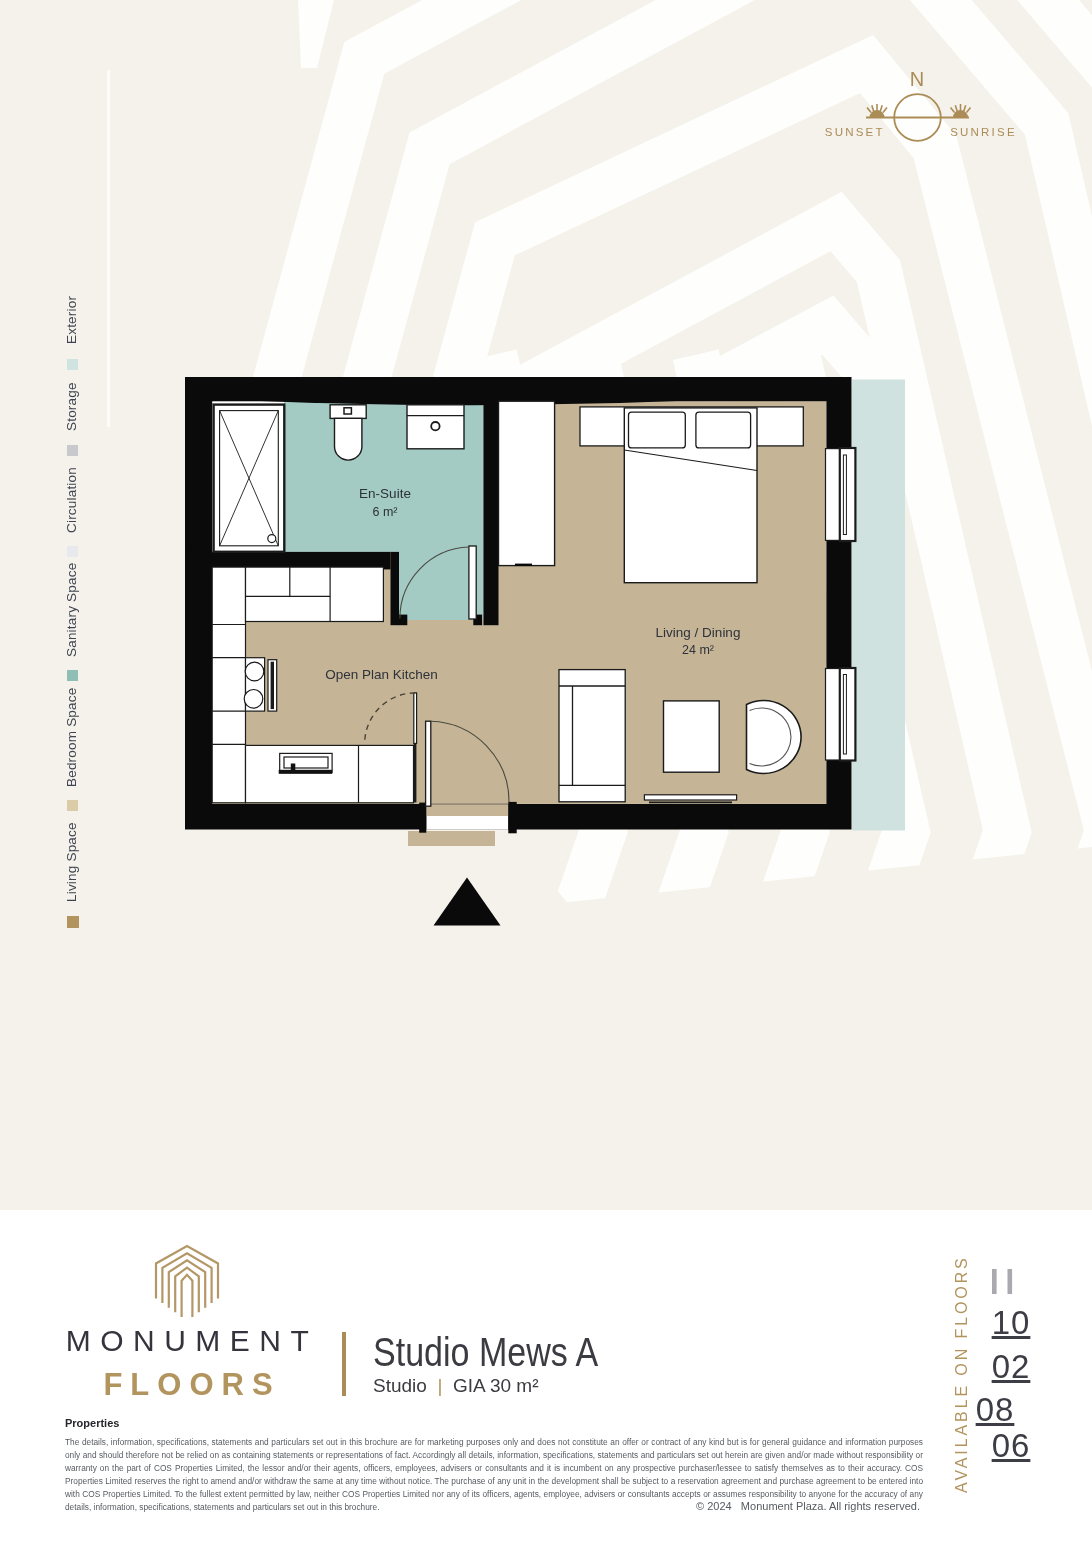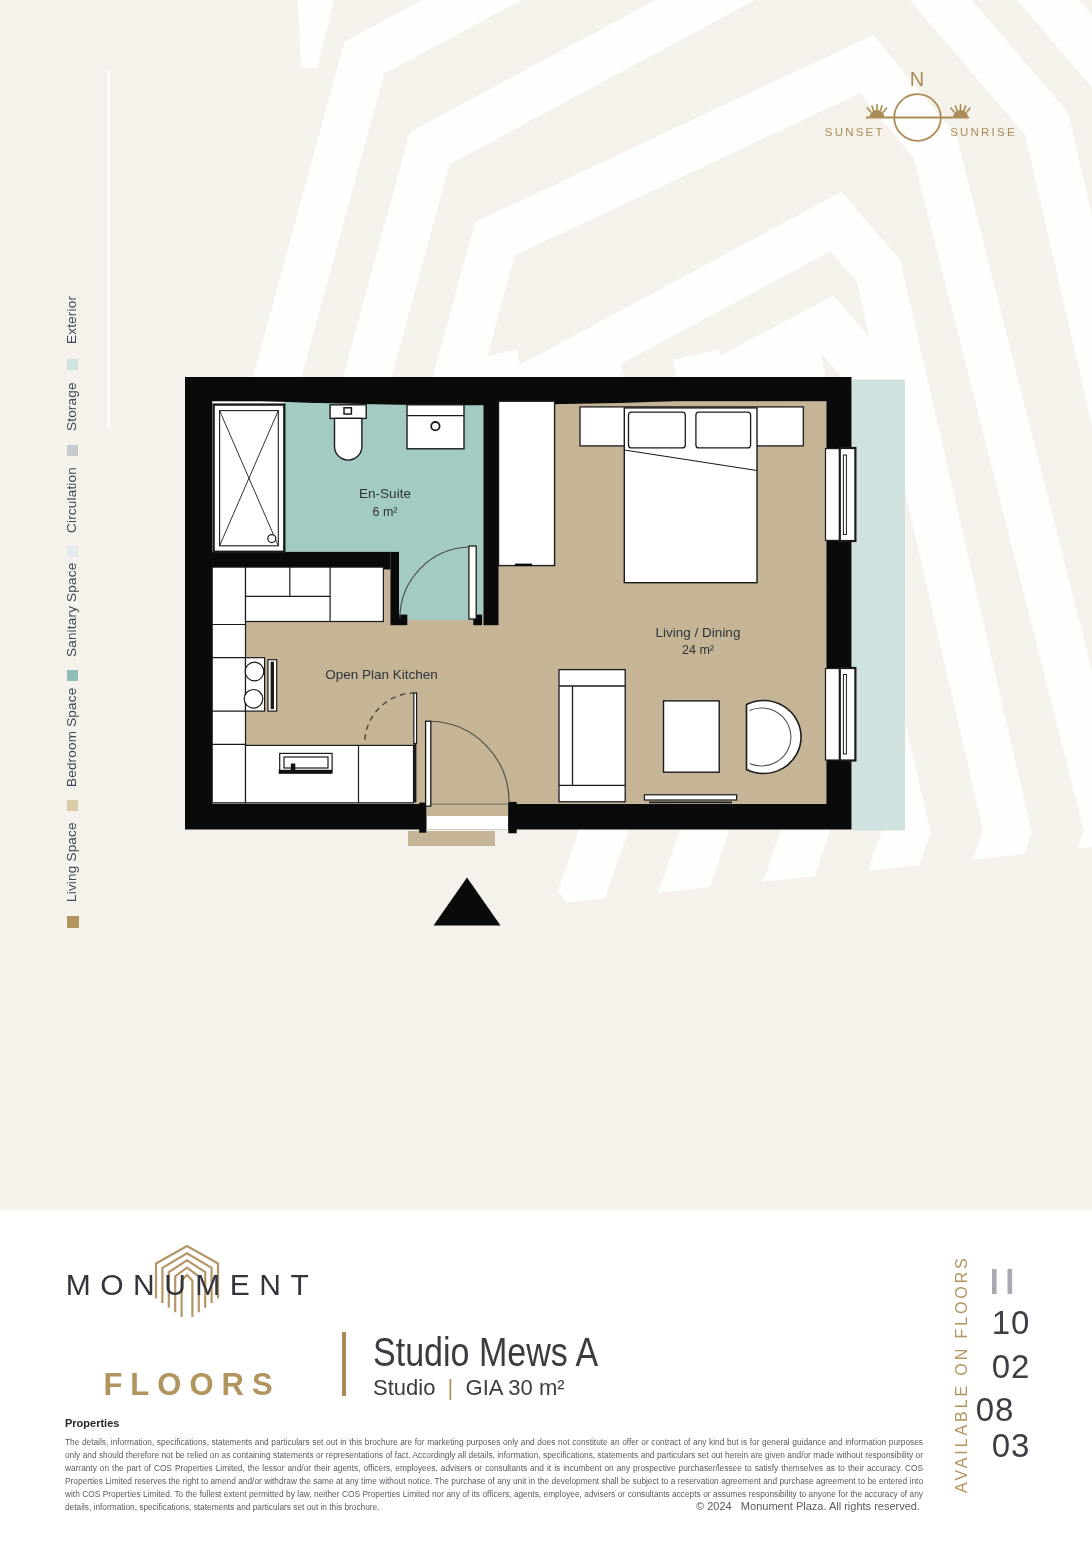--- a/index.html
+++ b/index.html
@@ -1,20 +1,20 @@
 <!DOCTYPE html>
 <html><head>
 <meta charset="utf-8">
 <style>
 html,body{margin:0;padding:0;}
 body{width:1092px;height:1561px;position:relative;background:#f4f2eb;font-family:"Liberation Sans",sans-serif;overflow:hidden;}
 .abs{position:absolute;}
 .legtxt{position:absolute;transform:rotate(-90deg);transform-origin:0 100%;font-size:13.5px;color:#3f4450;letter-spacing:0.2px;white-space:nowrap;line-height:16px;height:16px;}
 .legsq{position:absolute;width:11px;height:11px;}
-.num{position:absolute;width:80px;text-align:center;font-size:33px;color:#3d3d45;letter-spacing:1px;line-height:33px;}
+.num{position:absolute;width:80px;text-align:center;font-size:33px;color:#3d3d45;letter-spacing:1px;line-height:33px;text-decoration:underline;}
 </style>
 </head>
 <body>
 
 <svg class="abs" style="left:0;top:0" width="1092" height="1561" viewBox="0 0 1092 1561">
 <path d="M298,0 L334,0 L317,68 L301,68 Z" fill="#fefefc" stroke="none"></path>
 <path d="M108.6,70 L108.6,1205" stroke="#fdfcf9" stroke-width="3" fill="none"></path>
 <path d="M152.8,833.8 L364.3,57.8 L866.6,-212.4 L1145.2,113.6 L1310.3,831.3 L1270.2,947.7" fill="none" stroke="#fefefc" stroke-width="47" stroke-miterlimit="14"></path>
 <path d="M242.8,833.8 L429.6,148.3 L866.6,-86.8 L1046.6,123.8 L1209.3,831.3 L1169.2,947.7" fill="none" stroke="#fefefc" stroke-width="47" stroke-miterlimit="14"></path>
 <path d="M332.7,833.8 L494.9,238.8 L866.6,64 L935,147 L1108.3,831.3 L1068.2,947.7" fill="none" stroke="#fefefc" stroke-width="47" stroke-miterlimit="14"></path>
@@ -223,44 +223,44 @@
 <svg class="abs" style="left:154px;top:1243px;" width="67" height="74" viewBox="0 0 67 74">
 <g fill="none" stroke="#b49767" stroke-width="2.2">
 <path d="M2,55.5 L2,20.5 L33,3 L64,20.5 L64,55.5"></path>
 <path d="M8.4,60.1 L8.4,24.8 L33,10.2 L57.6,24.8 L57.6,60.1"></path>
 <path d="M14.8,64.7 L14.8,29.1 L33,17.4 L51.2,29.1 L51.2,64.7"></path>
 <path d="M21.2,69.3 L21.2,33.4 L33,24.6 L44.8,33.4 L44.8,69.3"></path>
 <path d="M27.6,73.9 L27.6,37.7 L33,31.8 L38.4,37.7 L38.4,73.9"></path>
 </g>
 </svg>
 
-<div class="abs" style="left:61px;top:1268px;width:262px;text-align:center;font-size:30px;letter-spacing:9.5px;color:#34343c;">MONUMENT</div>
+<div class="abs" style="left:61px;top:1324px;width:262px;text-align:center;font-size:30px;letter-spacing:9.5px;color:#34343c;">MONUMENT</div>
 
 <div class="abs" style="left:61px;top:1367px;width:262px;text-align:center;font-size:31px;letter-spacing:8px;color:#b2945e;font-weight:bold;">FLOORS</div>
 
 <div class="abs" style="left:342px;top:1332px;width:3.5px;height:64px;background:#ab8c57;"></div>
 
 <div class="abs" style="left:373px;top:1329px;font-size:41px;color:#3b3b42;transform:scaleX(0.83);transform-origin:0 0;white-space:nowrap;">Studio Mews A</div>
 
-<div class="abs" style="left:373px;top:1375px;font-size:22px;color:#3b3b42;">Studio&nbsp;&nbsp;<span style="color:#b2945e">|</span>&nbsp;&nbsp;GIA 30 m²</div>
+<div class="abs" style="left:373px;top:1375px;font-size:19px;color:#3b3b42;">Studio&nbsp;&nbsp;<span style="color:#b2945e">|</span>&nbsp;&nbsp;GIA 30 m²</div>
 
 <div class="abs" style="left:65px;top:1417px;font-size:11px;font-weight:bold;color:#26262b;">Properties</div>
 
 <div class="abs" style="left:65px;top:1436px;width:858px;font-size:8.3px;line-height:13px;color:#565b60;text-align:justify;">The details, information, specifications, statements and particulars set out in this brochure are for marketing purposes only and does not constitute an offer or contract of any kind but is for general guidance and information purposes only and should therefore not be relied on as containing statements or representations of fact. Accordingly all details, information, specifications, statements and particulars set out herein are given and/or made without responsibility or warranty on the part of COS Properties Limited, the lessor and/or their agents, officers, employees, advisers or consultants and it is incumbent on any prospective purchaser/lessee to satisfy themselves as to their accuracy. COS Properties Limited reserves the right to amend and/or withdraw the same at any time without notice. The purchase of any unit in the development shall be subject to a reservation agreement and purchase agreement to be entered into with COS Properties Limited. To the fullest extent permitted by law, neither COS Properties Limited nor any of its officers, agents, employee, advisers or consultants accepts or assumes responsibility to anyone for the accuracy of any details, information, specifications, statements and particulars set out in this brochure.</div>
 
 <div class="abs" style="left:620px;top:1500px;width:300px;font-size:11px;color:#565b60;text-align:right;">© 2024&nbsp;&nbsp;&nbsp;Monument Plaza. All rights reserved.</div>
 
 <div class="abs" style="left:971px;top:1475px;transform:rotate(-90deg);transform-origin:0 100%;font-size:16px;letter-spacing:2.9px;color:#b2945e;white-space:nowrap;line-height:18px;height:18px;">AVAILABLE ON FLOORS</div>
 
 <svg class="abs" style="left:988px;top:1268px;" width="30" height="28" viewBox="0 0 30 28">
     <rect x="4" y="1" width="4.6" height="25" fill="#a9a9af"></rect>
     <rect x="19.5" y="1" width="4.6" height="25" fill="#a9a9af"></rect>
   </svg>
 
 <div class="num" style="left:971px;top:1306px;">10</div>
 
 <div class="num" style="left:971px;top:1350px;">02</div>
 
 <div class="num" style="left:955px;top:1393px;">08</div>
 
-<div class="num" style="left:971px;top:1429px;">03</div>
+<div class="num" style="left:971px;top:1429px;">06</div>
 
 <div class="num" style="left:971px;top:1532px;margin-top:40px;">06</div>
 
 </body></html>

